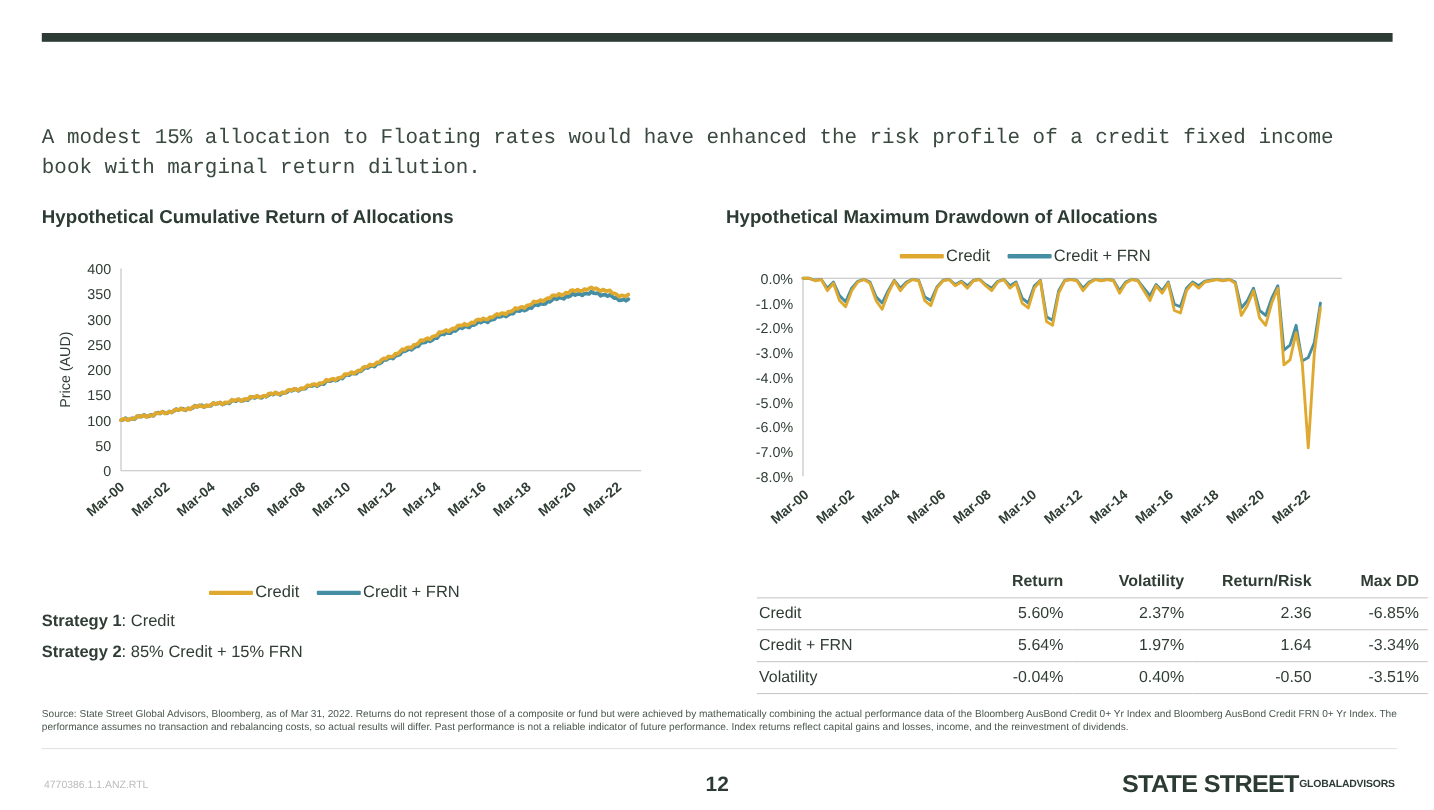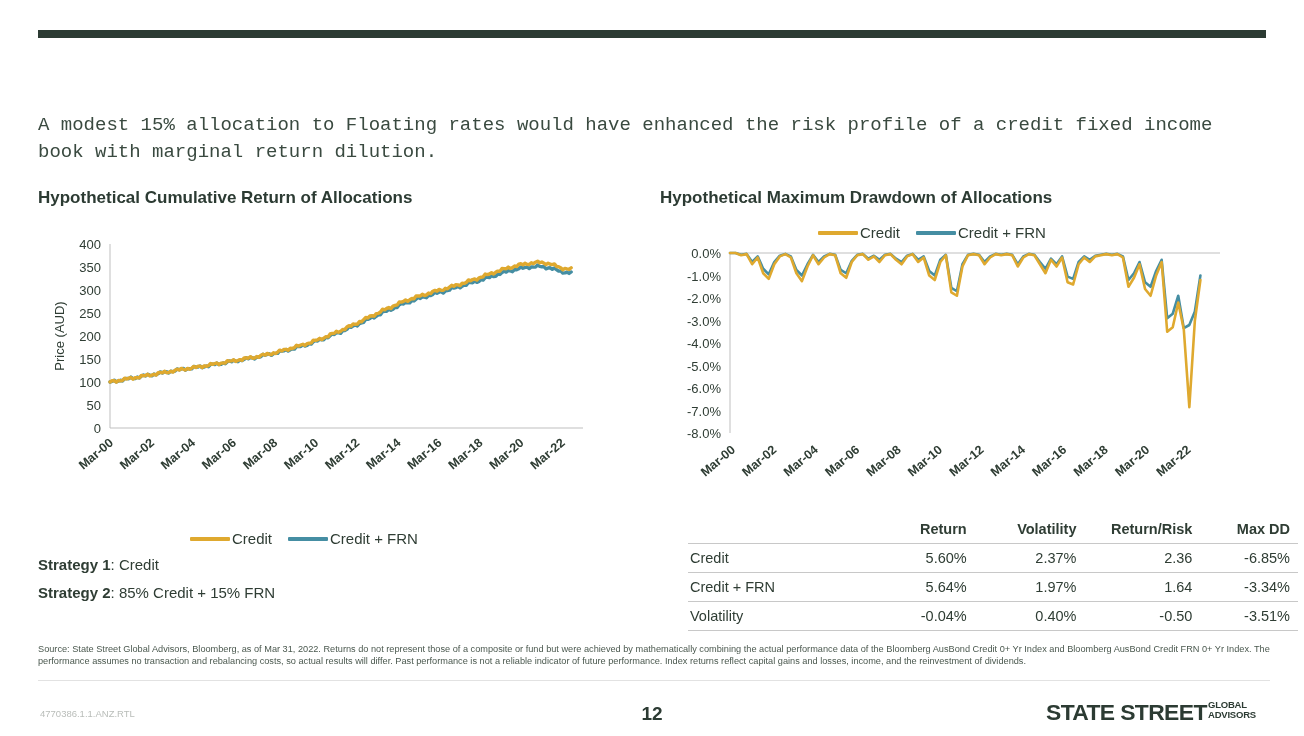--- a/index.html
+++ b/index.html
@@ -57,24 +57,24 @@
 
   
   .source{position:absolute;left:38px;top:643px;width:1232px;
     font-size:9.2px;line-height:12.2px;color:#4A584E;}
 
   .footline{position:absolute;left:38px;top:680px;width:1232px;height:1px;background:#E2E2E2;}
   .doc-code{position:absolute;left:40px;top:708px;font-size:9.5px;color:#B9BDB9;}
   .page-num{position:absolute;left:0;right:0;top:703px;text-align:center;font-size:19px;font-weight:bold;color:#2C3B33;}
 
   
-  .logo{position:absolute;right:48px;top:700px;display:flex;gap:7px;}
+  .logo{position:absolute;right:36px;top:700px;display:flex;align-items:center;gap:7px;}
   .logo-main{font-size:22px;font-weight:bold;letter-spacing:-0.6px;color:#2C3B33;
              font-family:"Liberation Sans",sans-serif;transform:scaleX(1.04);transform-origin:left center;}
-  .logo-sub{display:flex;flex-direction:column;line-height:10px;font-size:9.5px;font-weight:bold;color:#2C3B33;letter-spacing:-0.2px;}
+  .logo-sub{display:flex;flex-direction:row;line-height:10px;font-size:9.5px;font-weight:bold;color:#2C3B33;letter-spacing:-0.2px;}
 </style>
 </head>
 <body>
 
 <div class="slide">
 
   <div class="top-rule"></div>
 
   <div class="subtitle">A modest 15% allocation to Floating rates would have enhanced the risk profile of a credit fixed income book with marginal return dilution.</div>
 

